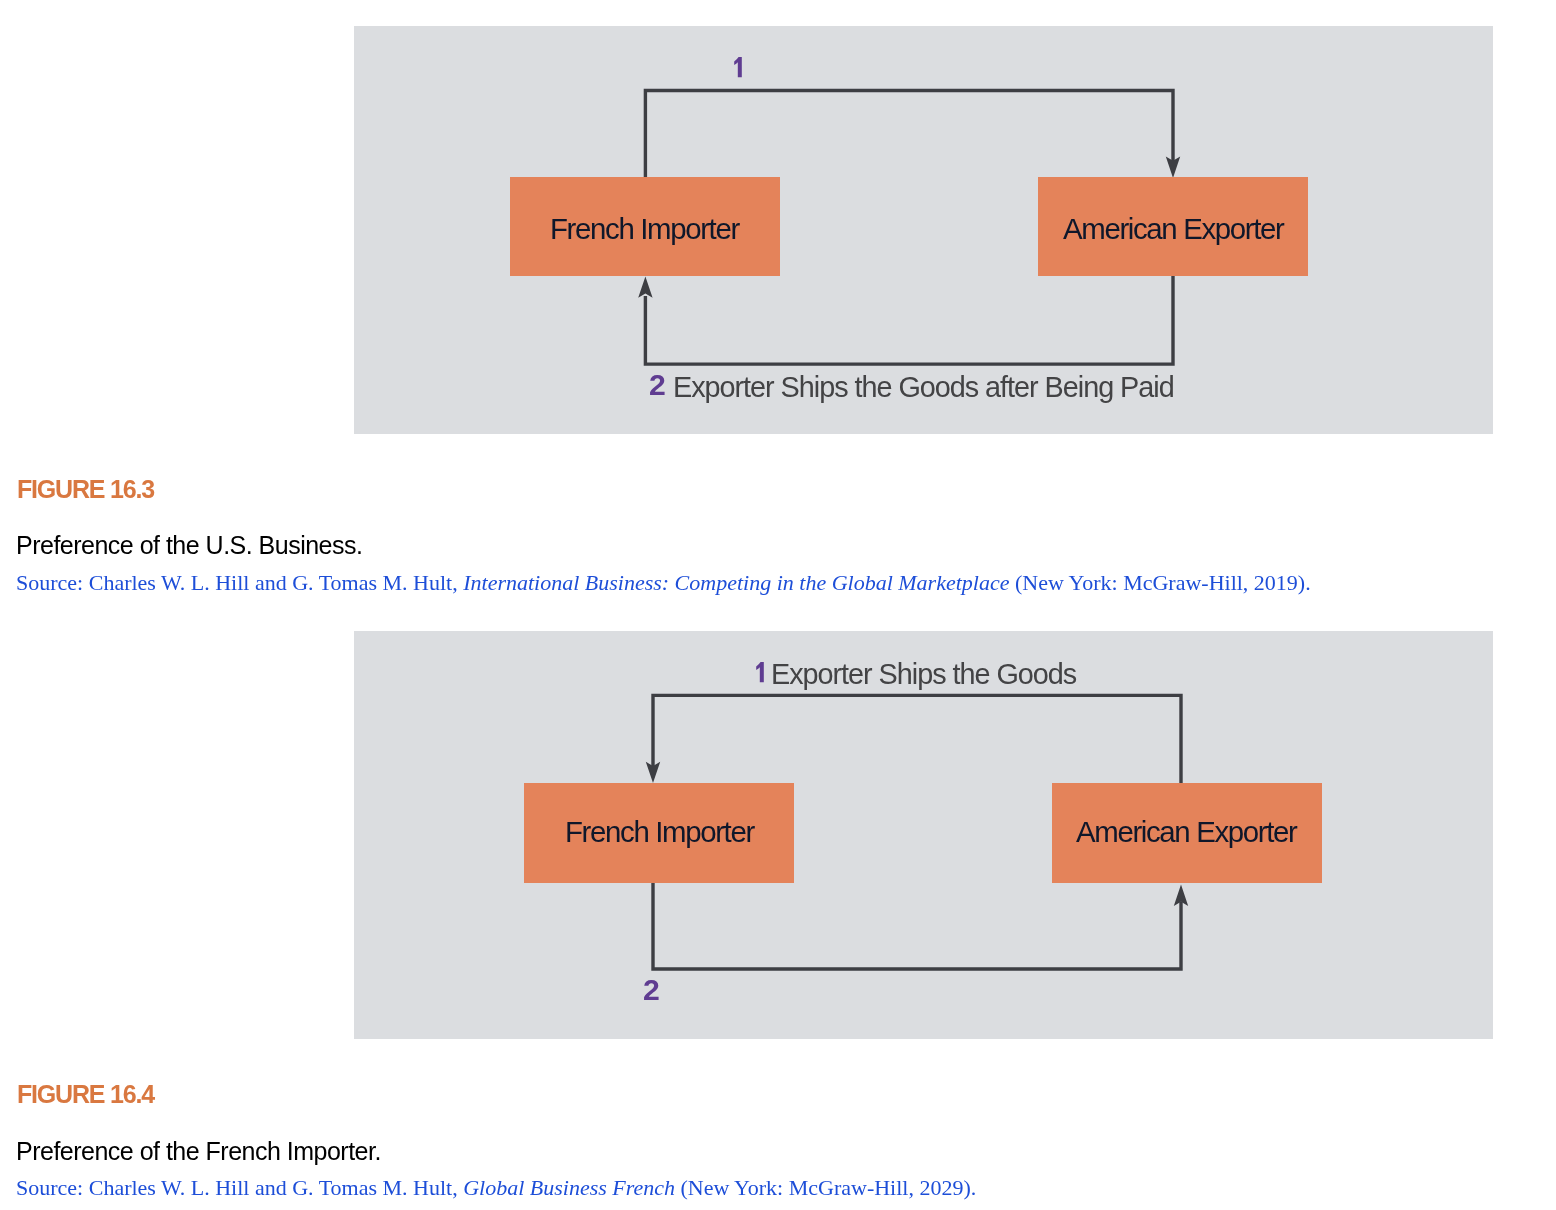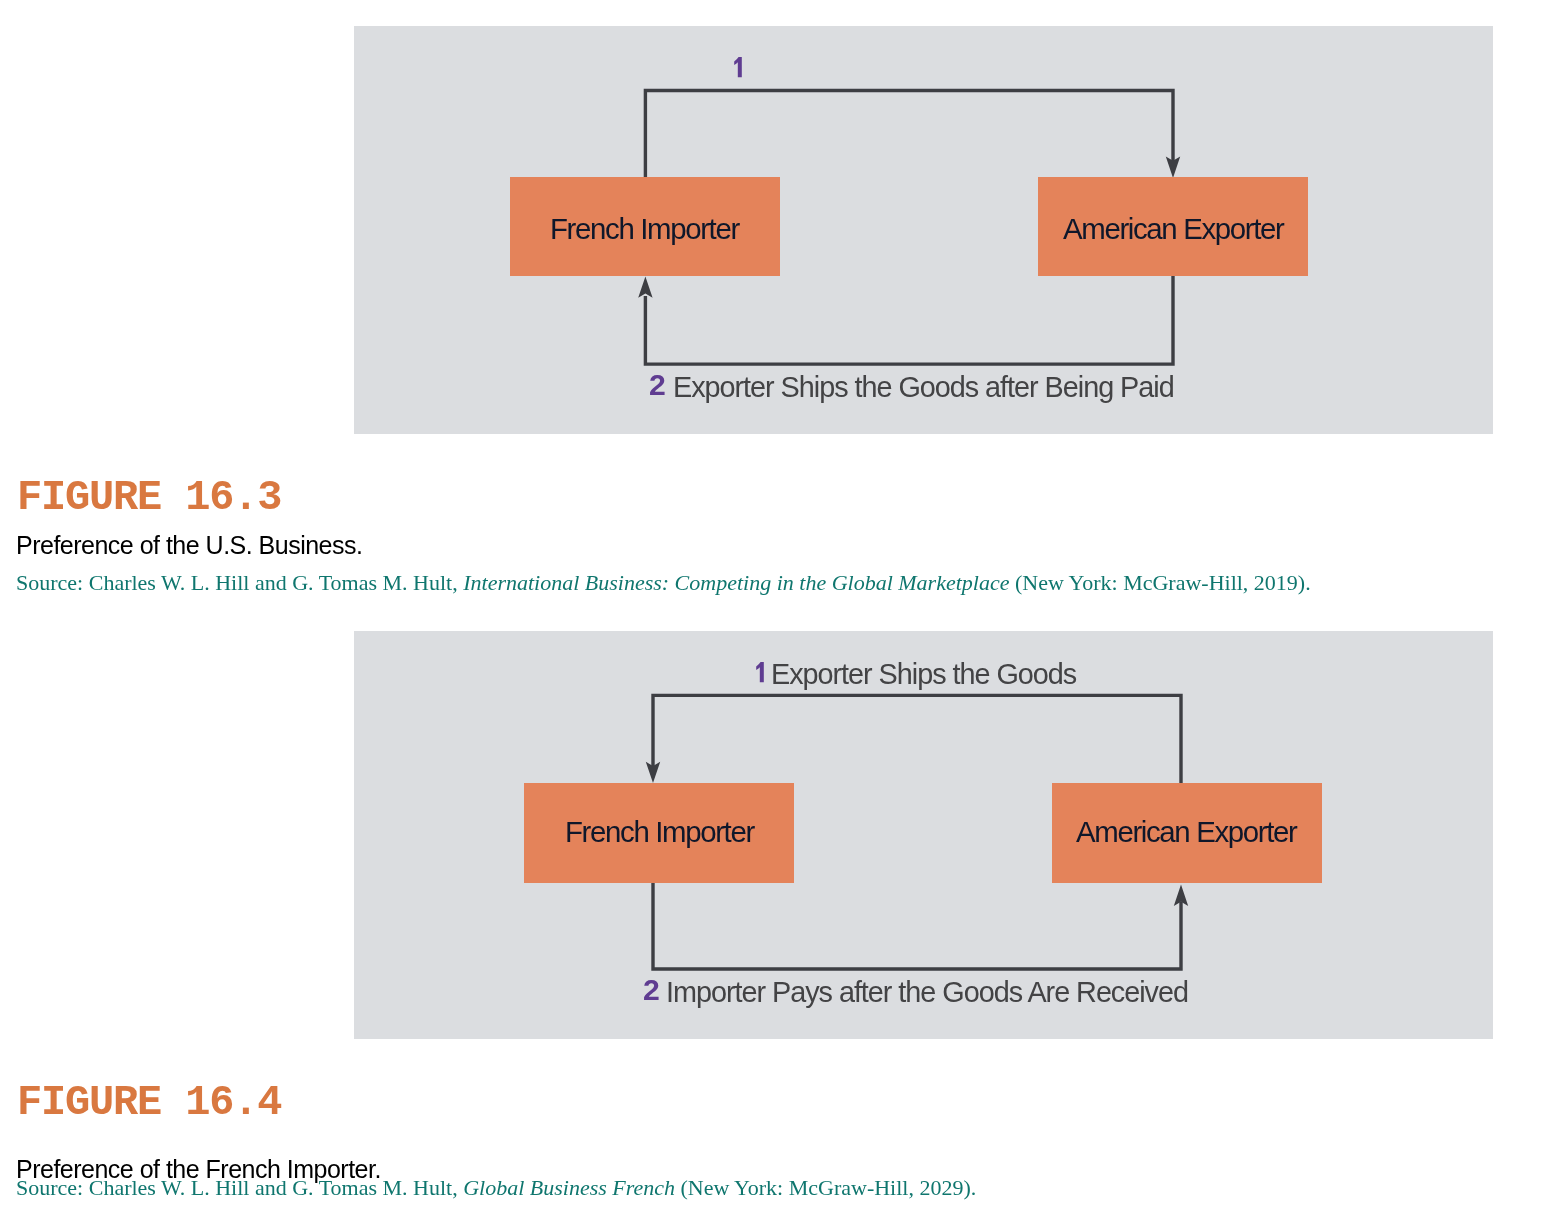--- a/index.html
+++ b/index.html
@@ -38,34 +38,34 @@
     font-weight:bold;font-size:30.2px;color:#5f3c91;letter-spacing:0;
     white-space:pre;will-change:transform;
   }
   .stepnum.one{font-size:0;}
   .stepnum.one svg{display:block;}
 
   
   .caption{position:absolute;left:0;top:0;width:100%;height:0;}
   .fig-title{
     position:absolute;
-    font-family:Liberation Mono, monospace;
-    font-weight:bold;font-size:42px;color:#d97840;letter-spacing:-1.186px;
+    font-family:Liberation Sans, sans-serif;
+    font-weight:bold;font-size:25px;color:#d97840;letter-spacing:-1.186px;
     line-height:1;white-space:pre;will-change:transform;
   }
   .fig-sub{
     position:absolute;
     font-family:"Liberation Sans", sans-serif;
     font-size:25px;color:#000000;line-height:1;white-space:pre;
     letter-spacing:-0.508px;will-change:transform;
   }
   .fig-src{
     position:absolute;
     font-family:"Liberation Serif", serif;
-    font-size:22px;color:#0f766e;line-height:1;white-space:pre;
+    font-size:22px;color:#1d4ed8;line-height:1;white-space:pre;
     letter-spacing:0;will-change:transform;
   }
   .fig-src i{font-style:italic;}
 </style>
 </head>
 <body>
 
 <div class="page">
 
   <div class="panel" id="panel1" style="left:354px;top:26.4px;width:1138.5px;height:408px;">
@@ -115,22 +115,21 @@
 
     <div class="node" style="left:698px;top:152px;width:270px;height:100px;"></div>
     <span class="node-label" style="left:722px;top:186px;">American Exporter</span>
 
     <span class="stepnum one" style="left:401.7px;top:31px;" aria-label="1"><svg width="8" height="20.3" viewBox="0 0 82 207">
           <path d="M80 207 L39 207 L39 54 Q25 69 2 81 L2 46 Q30 26 47 0 L80 0 Z" fill="#5f3c91"></path>
         </svg></span>
     <span class="flowtext" style="left:417.3px;top:29.1px;text-align:center;">Exporter Ships the Goods</span>
 
     <span class="stepnum" style="left:289px;top:343.7px;">2</span>
-    <span class="flowtext" style="left:311.9px;top:347px;">Importer Pays after the Goods Are Received</span>
   </div>
 
   <div class="caption">
     <div class="fig-title" style="left:17.2px;top:1081.8px;">FIGURE 16.4</div>
-    <div class="fig-sub" style="left:16.2px;top:1138.6px;margin-top:18px;">Preference of the French Importer.</div>
+    <div class="fig-sub" style="left:16.2px;top:1138.6px;">Preference of the French Importer.</div>
     <div class="fig-src" style="left:15.9px;top:1176.8px;"><span>Source: Charles W. L. Hill and G. Tomas M. Hult, </span><i>Global Business French</i><span> (New York: McGraw-Hill, 2029).</span></div>
   </div>
 
 </div>
 
 </body></html>

